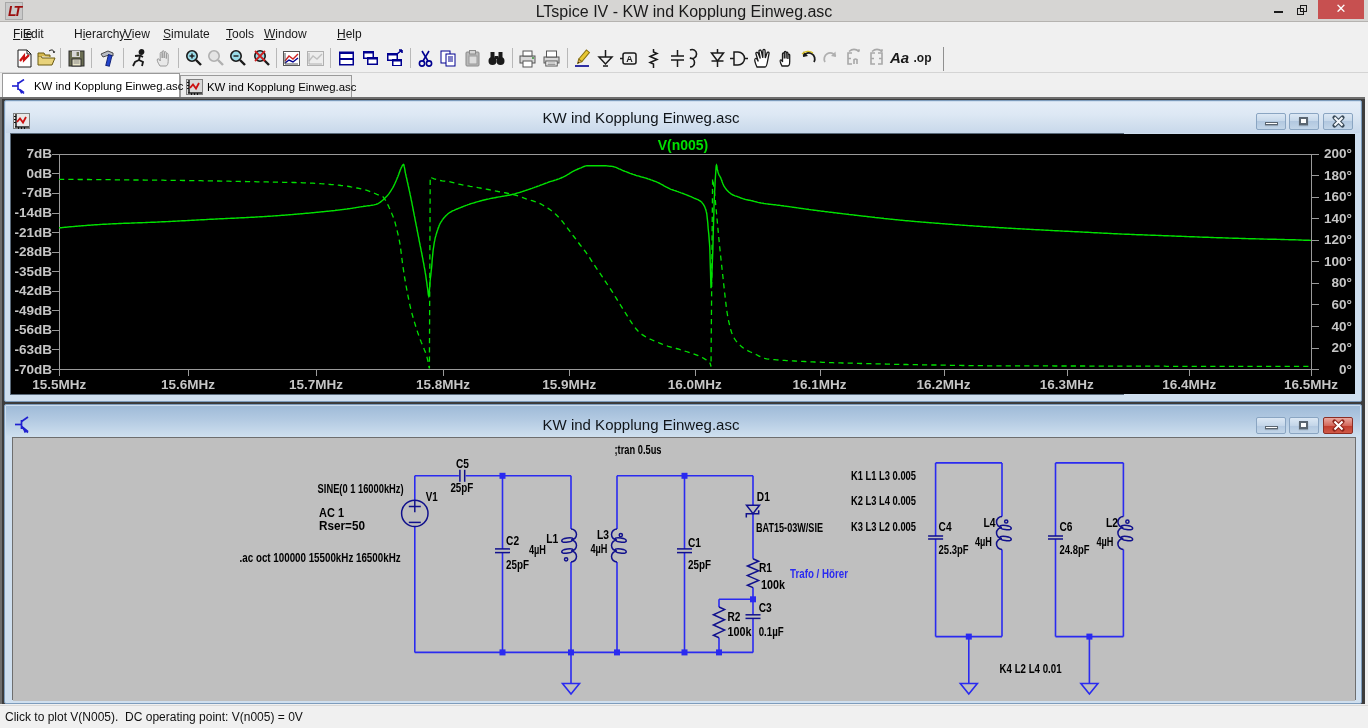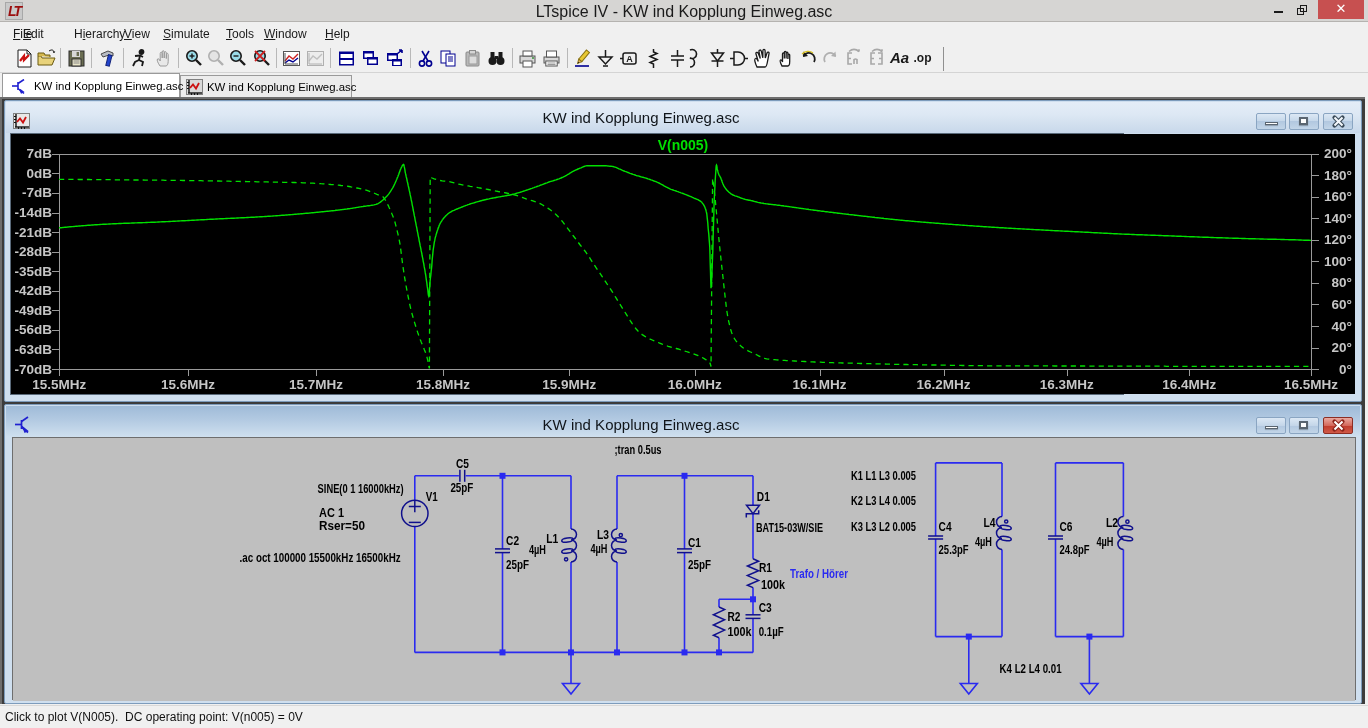--- a/index.html
+++ b/index.html
@@ -50,21 +50,21 @@
  <div class="abs" id="btn-close">✕</div>
 </div>
 <div class="abs" id="menubar">
  <span style="left:13px"><u>F</u>ile</span>
     <span style="left:23px"><u>E</u>dit</span>
  <span style="left:74px">H<u>i</u>erarchy</span>
     <span style="left:124px"><u>V</u>iew</span>
  <span style="left:163px"><u>S</u>imulate</span>
     <span style="left:226px"><u>T</u>ools</span>
  <span style="left:264px"><u>W</u>indow</span>
-    <span style="left:325px"><u>H</u>elp</span>
+    <span style="left:337px"><u>H</u>elp</span>
 </div>
 <div class="abs" id="toolbar">
     <svg class="tico" style="left:14px" viewBox="0 0 21 21">
       <path d="M4,2 L13,2 L17,6 L17,19 L4,19 Z" fill="#fff" stroke="#1a1a1a"></path>
       <path d="M13,2 L13,6 L17,6" fill="none" stroke="#1a1a1a"></path>
       <path d="M6,13 L10,8 L10,12 L15,7" stroke="#cc1111" stroke-width="2.2" fill="none"></path>
     </svg>
     <svg class="tico" style="left:36px" viewBox="0 0 21 21">
       <path d="M2,8 L2,17 L16,17 L19,10 L6,10 L5,8 Z" fill="#e8d27a" stroke="#6b5a10"></path>
       <path d="M2,8 L2,5 L8,5 L9,7 L14,7 L14,9" fill="#d4b84f" stroke="#6b5a10"></path>

